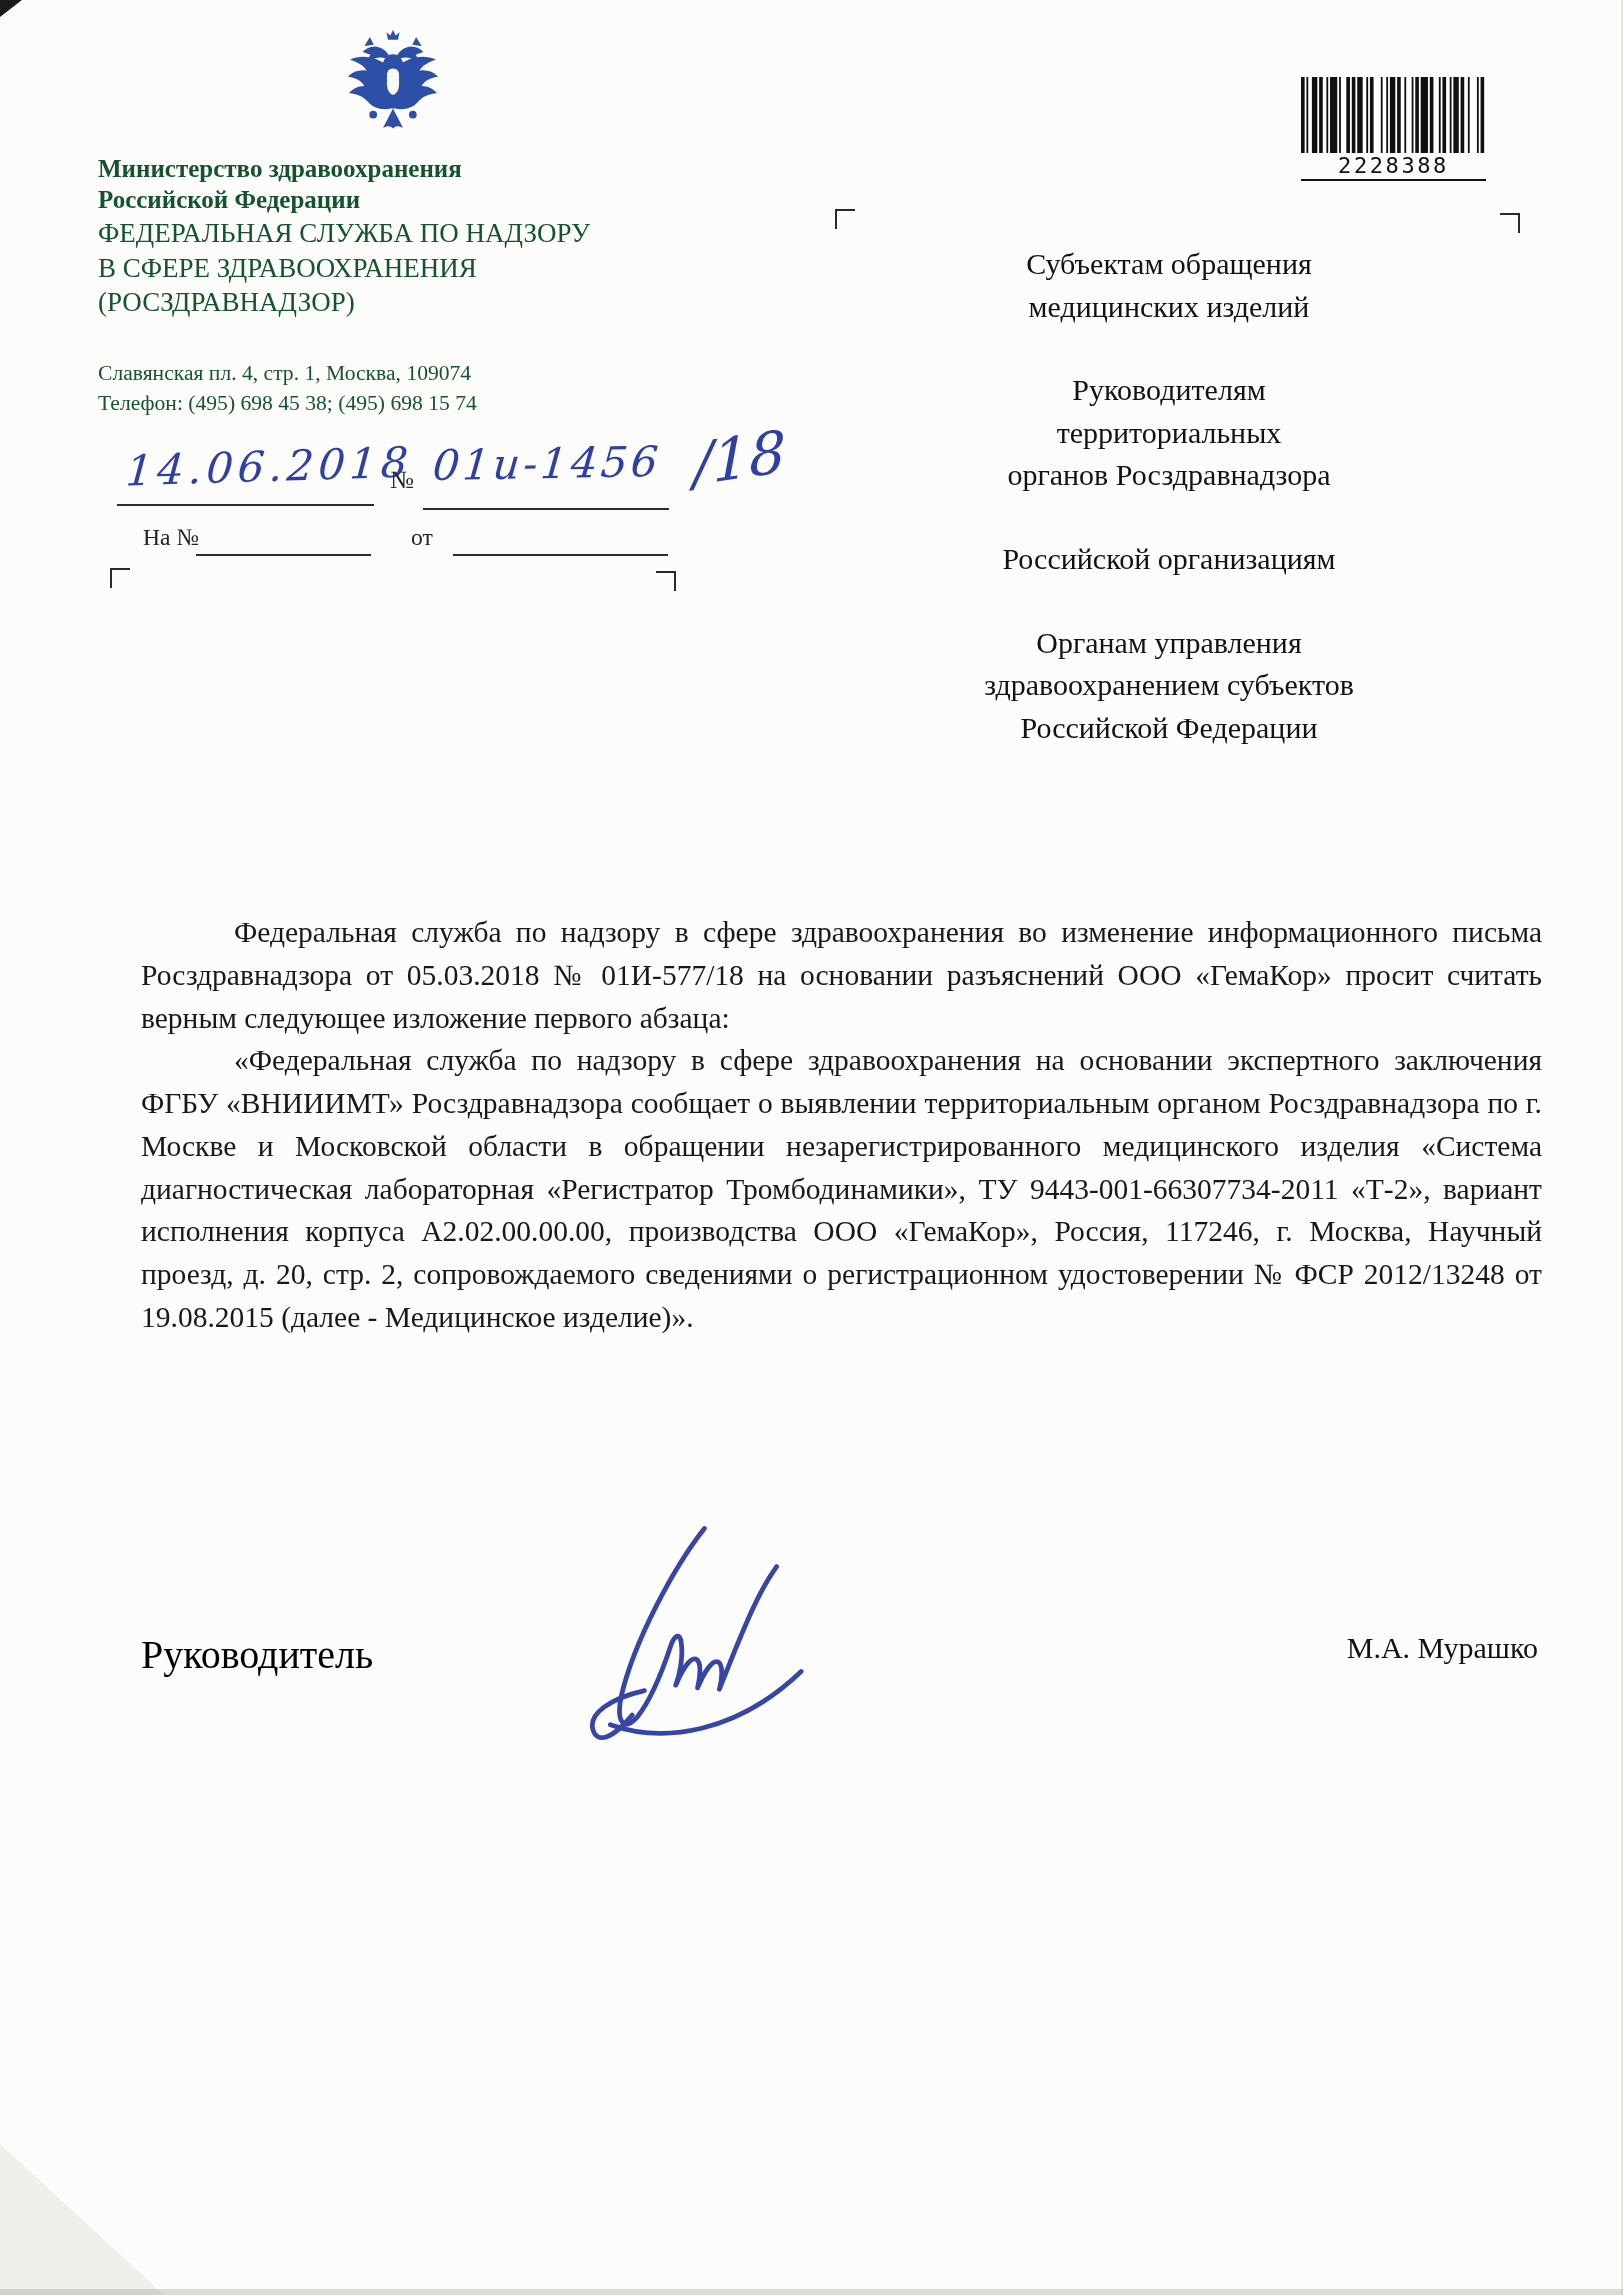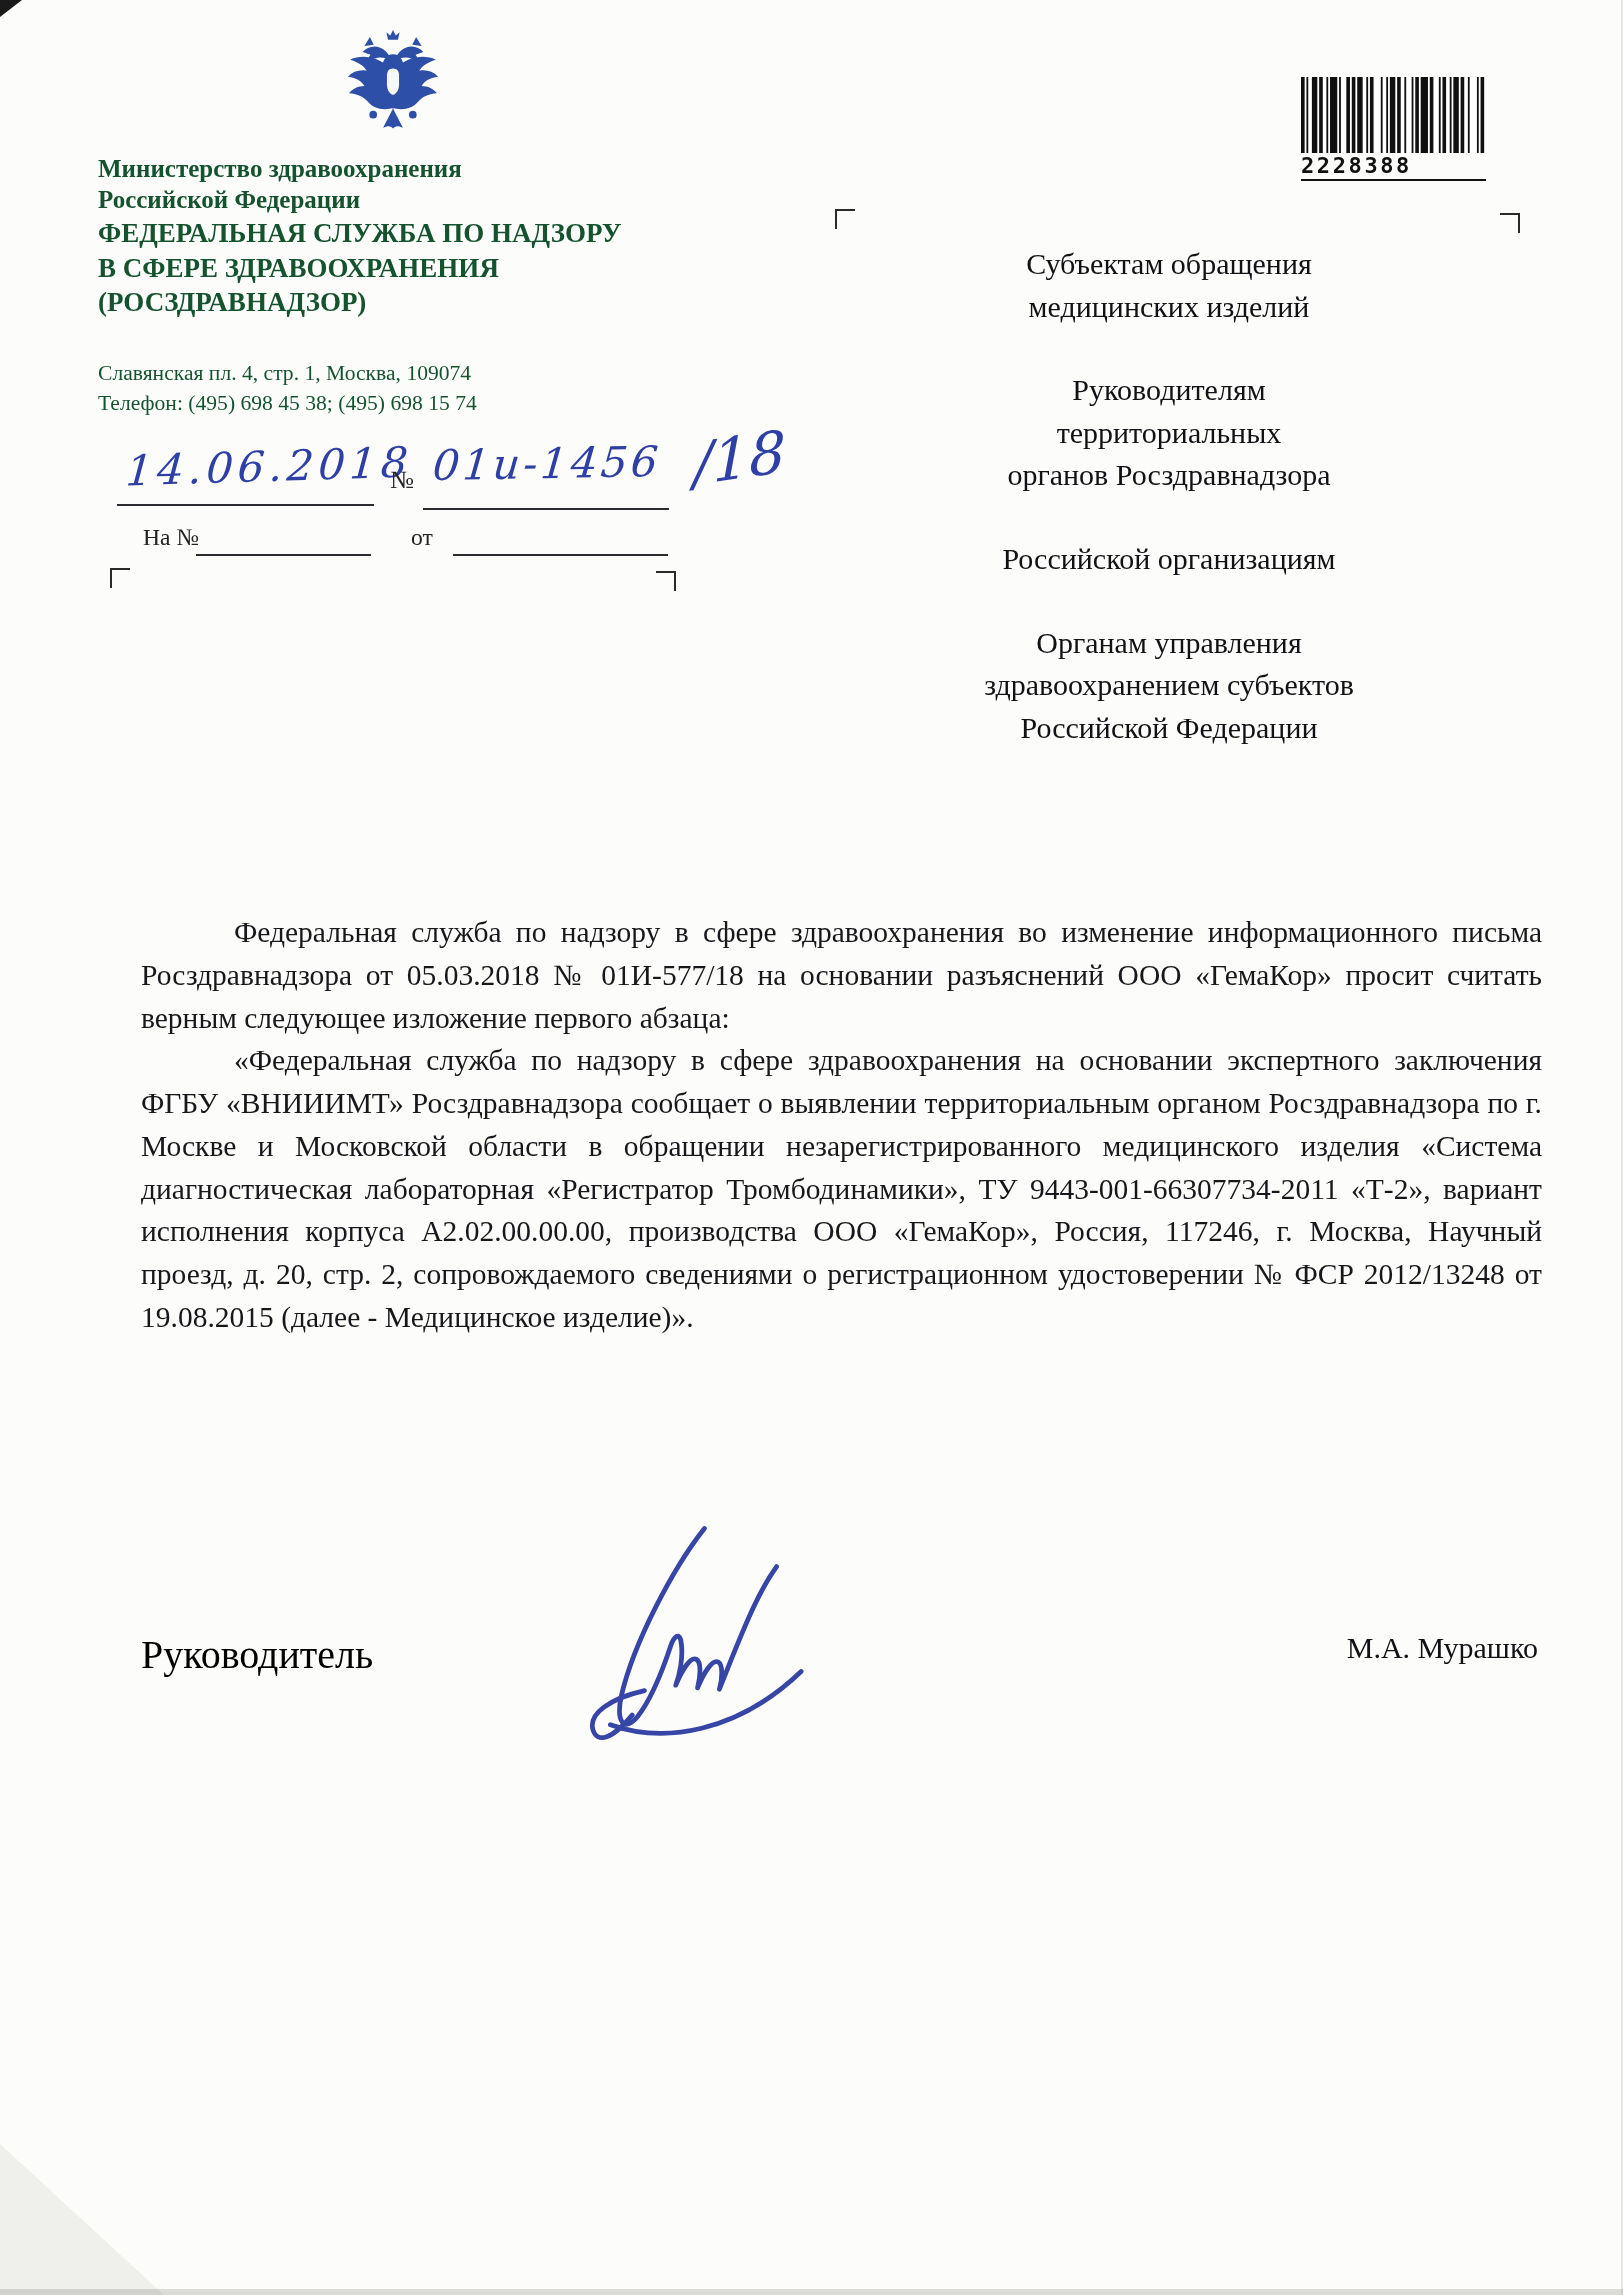--- a/index.html
+++ b/index.html
@@ -18,30 +18,30 @@
     border-bottom:151px solid #e4e4de; border-right:164px solid transparent; opacity:.55; }
 
   
   .emblem { position:absolute; left:338px; top:18.3px; width:110px; height:135px; }
   .emblem svg { width:100%; height:100%; }
 
   
   .org { position:absolute; left:98px; width:602px; text-align:left;
     color:#14532d; white-space:pre-line; }
   .ministry { top:154px; font-size:25px; font-weight:700; line-height:1.22; }
-  .service  { top:216px; font-size:27px; font-weight:700; line-height:1.28; }
+  .service  { top:216px; font-size:27px; font-weight:400; line-height:1.28; }
   .addr-line{ top:361px; font-size:21.6px; }
   .phone-line{ top:391px; font-size:21.6px;font-family:Liberation Serif, serif; }
 
   
   .barcode { position:absolute; left:1301px; top:77px; width:185px; }
   .barcode-bars { display:block; width:185px; height:76px; background:#fff; }
   .barcode-number { font-family:"DejaVu Sans Mono", monospace; font-size:22px;
-    letter-spacing:2.6px; color:#111;
-    border-bottom:2.6px solid #111; padding-bottom:1.3px;font-weight:bold; }
+    letter-spacing:2.6px; text-align:center; color:#111;
+    border-bottom:2.6px solid #111; padding-bottom:1.3px; }
 
   
   .hw { font-family:"DejaVu Serif", serif; font-style:italic; color:#2e3fa5; }
   .hw-date   { position:absolute; left:126px; top:442px; font-size:42px;
     letter-spacing:4.6px; transform:rotate(-1.8deg) skewX(-6deg); }
   .num-sign  { position:absolute; left:390px; top:466px; font-size:25px; color:#26262b; }
   .hw-number { position:absolute; left:433px; top:439px; font-size:42px;
     letter-spacing:3.3px; transform:rotate(-1deg) skewX(-6deg); }
   .hw-suffix { position:absolute; left:693px; top:424px; font-size:58px;
     transform:rotate(-8deg) skewX(-8deg); }

